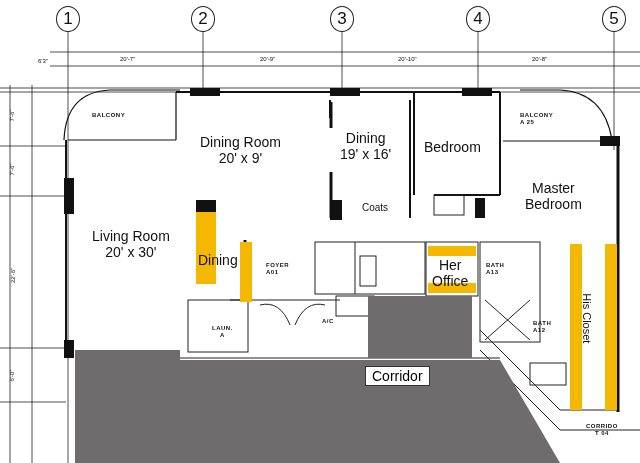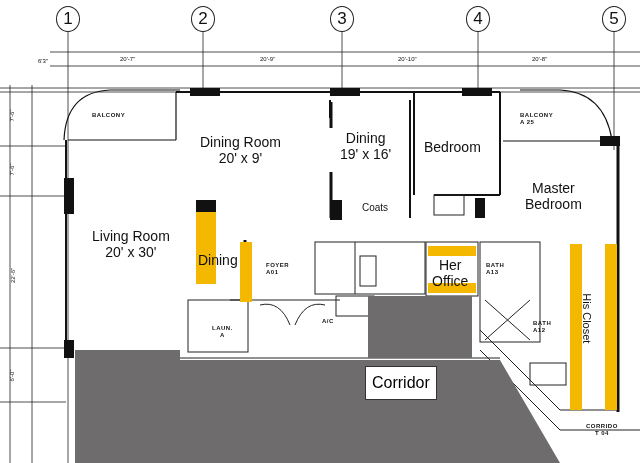--- a/index.html
+++ b/index.html
@@ -3,21 +3,21 @@
 <meta charset="utf-8">
 <style>
   html,body{margin:0;padding:0;background:#fff;}
   #plan{position:relative;width:640px;height:463px;overflow:hidden;background:#fff;font-family:"Liberation Sans",sans-serif;}
   svg{position:absolute;left:0;top:0;}
   .lbl{position:absolute;color:#111;font-family:"Liberation Sans",sans-serif;text-align:center;line-height:1.15;white-space:nowrap;}
   .room{font-size:14px;}
   .small{font-size:6px;font-weight:bold;letter-spacing:0.5px;}
   .dim{font-size:6px;}
   .grid-num{position:absolute;width:22px;height:24px;border:1.2px solid #222;border-radius:50%;font-size:17px;text-align:center;line-height:24px;color:#111;background:#fff;}
-  .corr-box{position:absolute;border:1px solid #333;background:#fff;font-size:16px;padding:7px 6px;}
+  .corr-box{position:absolute;border:1px solid #333;background:#fff;font-size:14px;padding:1px 6px;}
 </style>
 </head>
 <body>
 
 <div id="plan">
 <svg width="640" height="463" viewBox="0 0 640 463">
 
   <g stroke="#222" stroke-width="0.8" fill="none">
     <line x1="68" y1="30" x2="68" y2="463"></line>
     <line x1="203" y1="30" x2="203" y2="92"></line>

